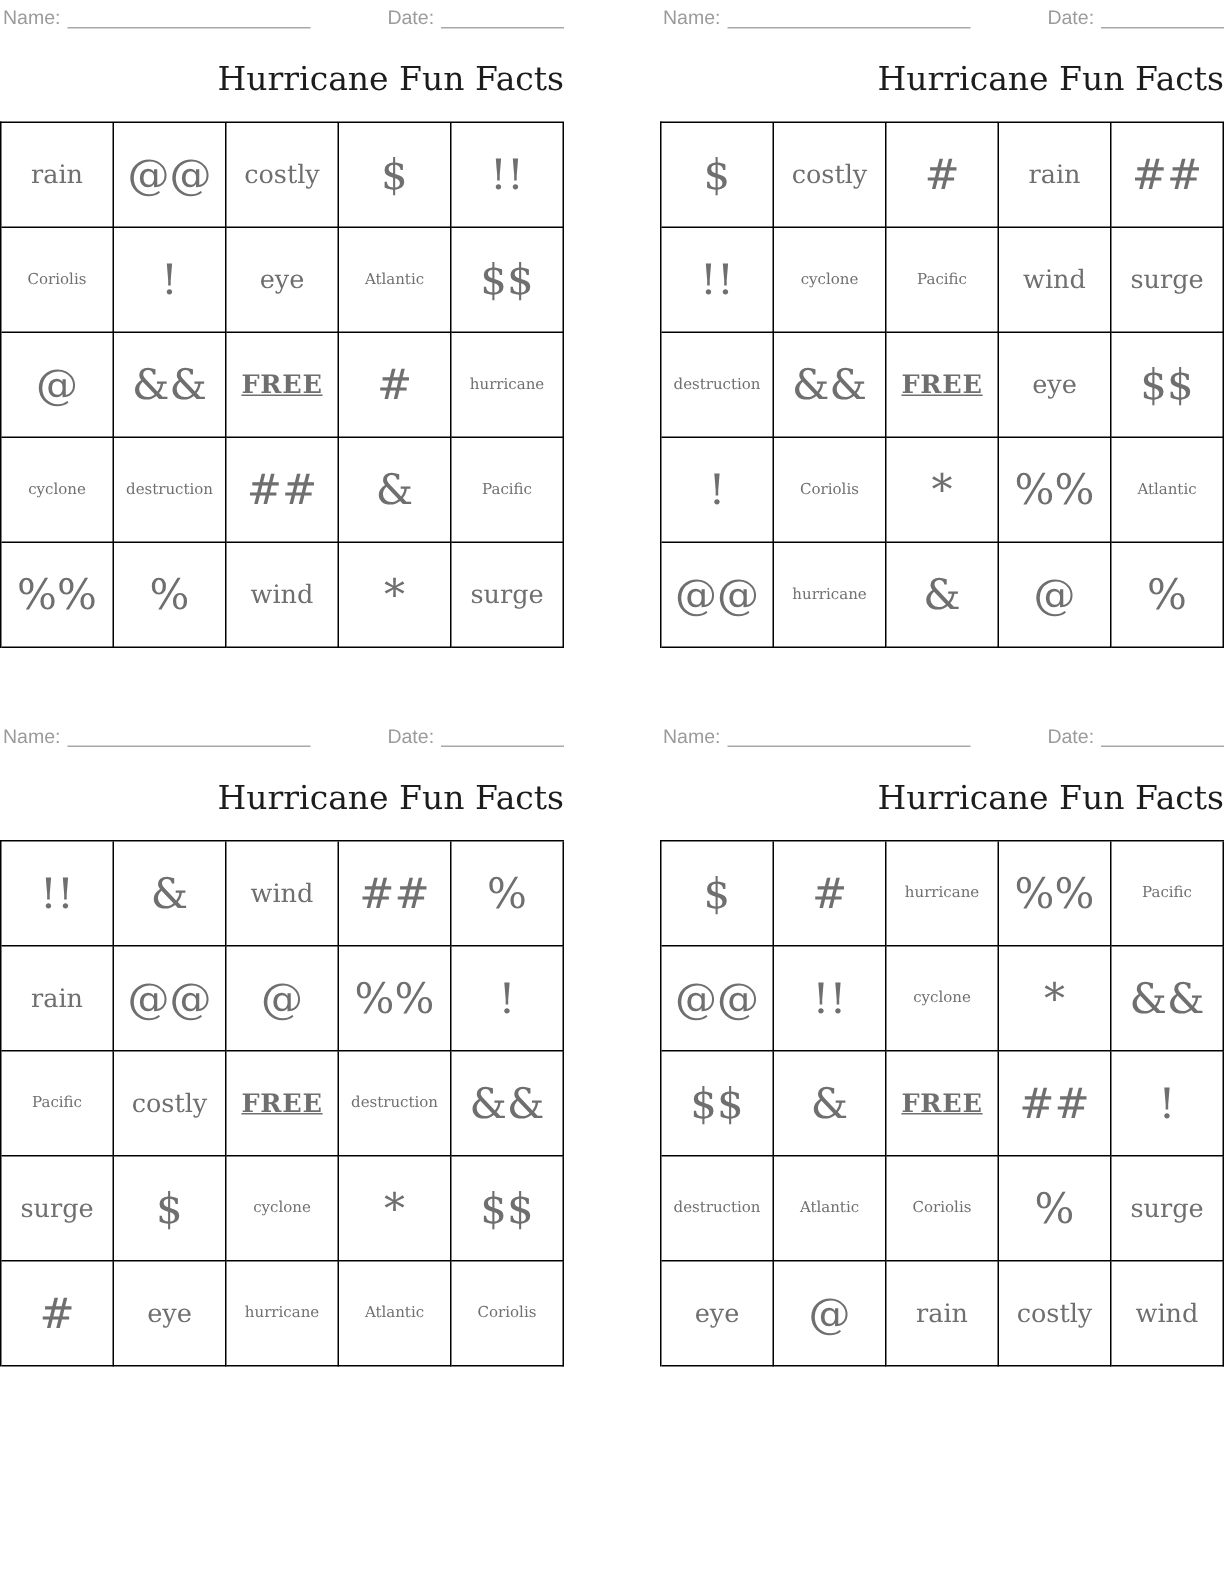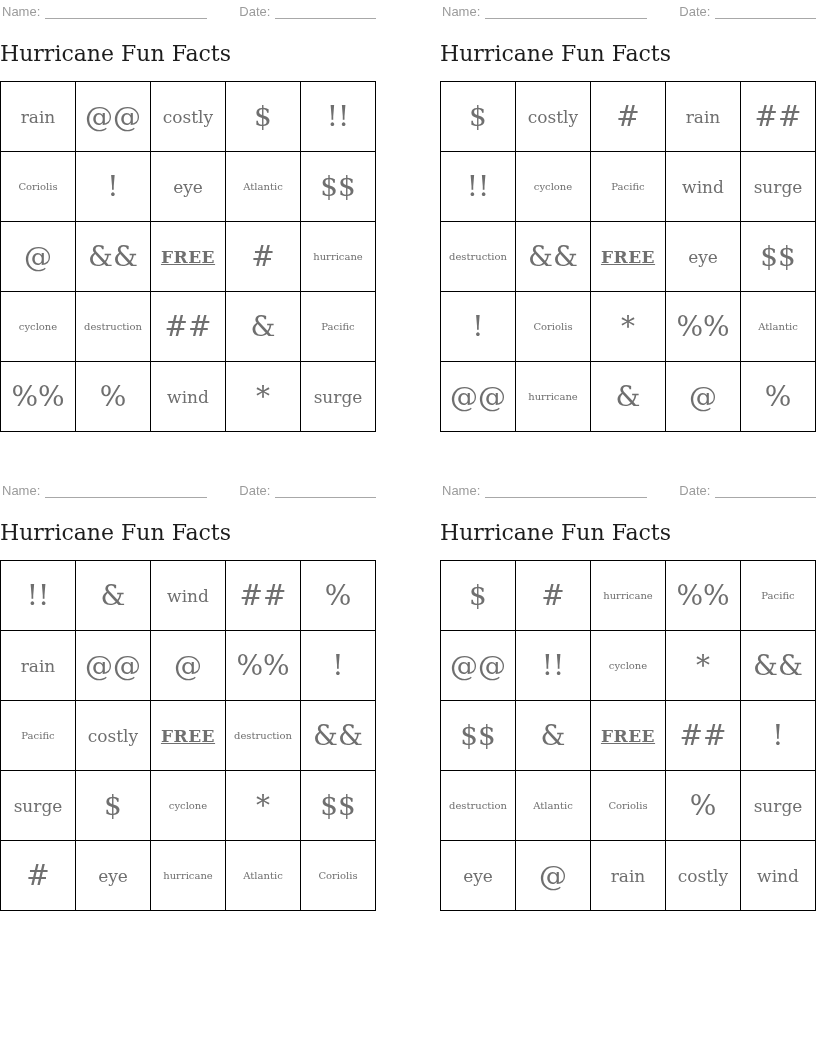--- a/index.html
+++ b/index.html
@@ -18,27 +18,27 @@
 
   .hdr {
     display: flex; align-items: flex-end;
     font-family: "Liberation Sans", sans-serif;
     font-size: 13px; color: #9b9b9b;
     height: 16px; margin: 3px 0 0 2px;
   }
   .hdr-label { white-space: nowrap; padding-right: 5px; }
   .hdr-line  { border-bottom: 1px solid #a8a8a8; height: 13px; display: inline-block; }
   .name-line { width: 162px; }
-  .date-label { margin-left: 32px; }
+  .date-label { margin-left: 51px; }
   .date-line { flex: 1; }
 
   .title {
     font-family: "DejaVu Serif", serif;
     font-size: 22px; font-weight: 400;
-    color: #1c1c1c; text-align: left;
+    color: #1c1c1c; text-align: right;
     margin: 22px 0 0 0; line-height: 26px;
   }
 
   .bingo-grid {
     margin-top: 14px;
     width: 376px; box-sizing: border-box;
     display: grid; grid-template-columns: repeat(5, 1fr);
     border-top: 1px solid #000; border-left: 1px solid #000;
   }
   .cell {

